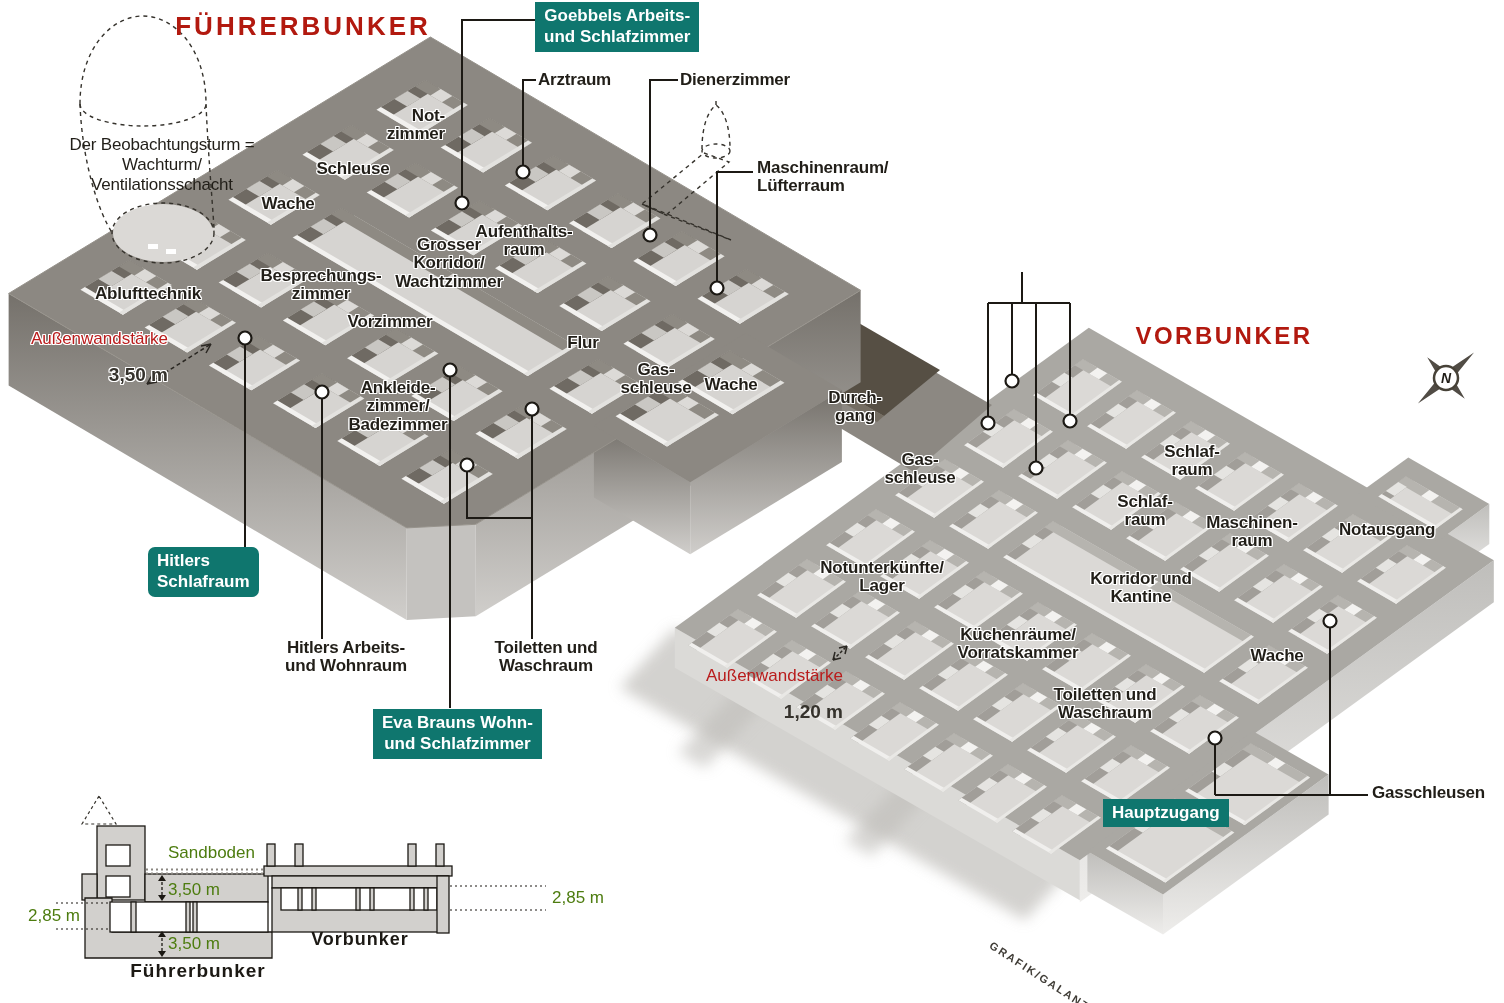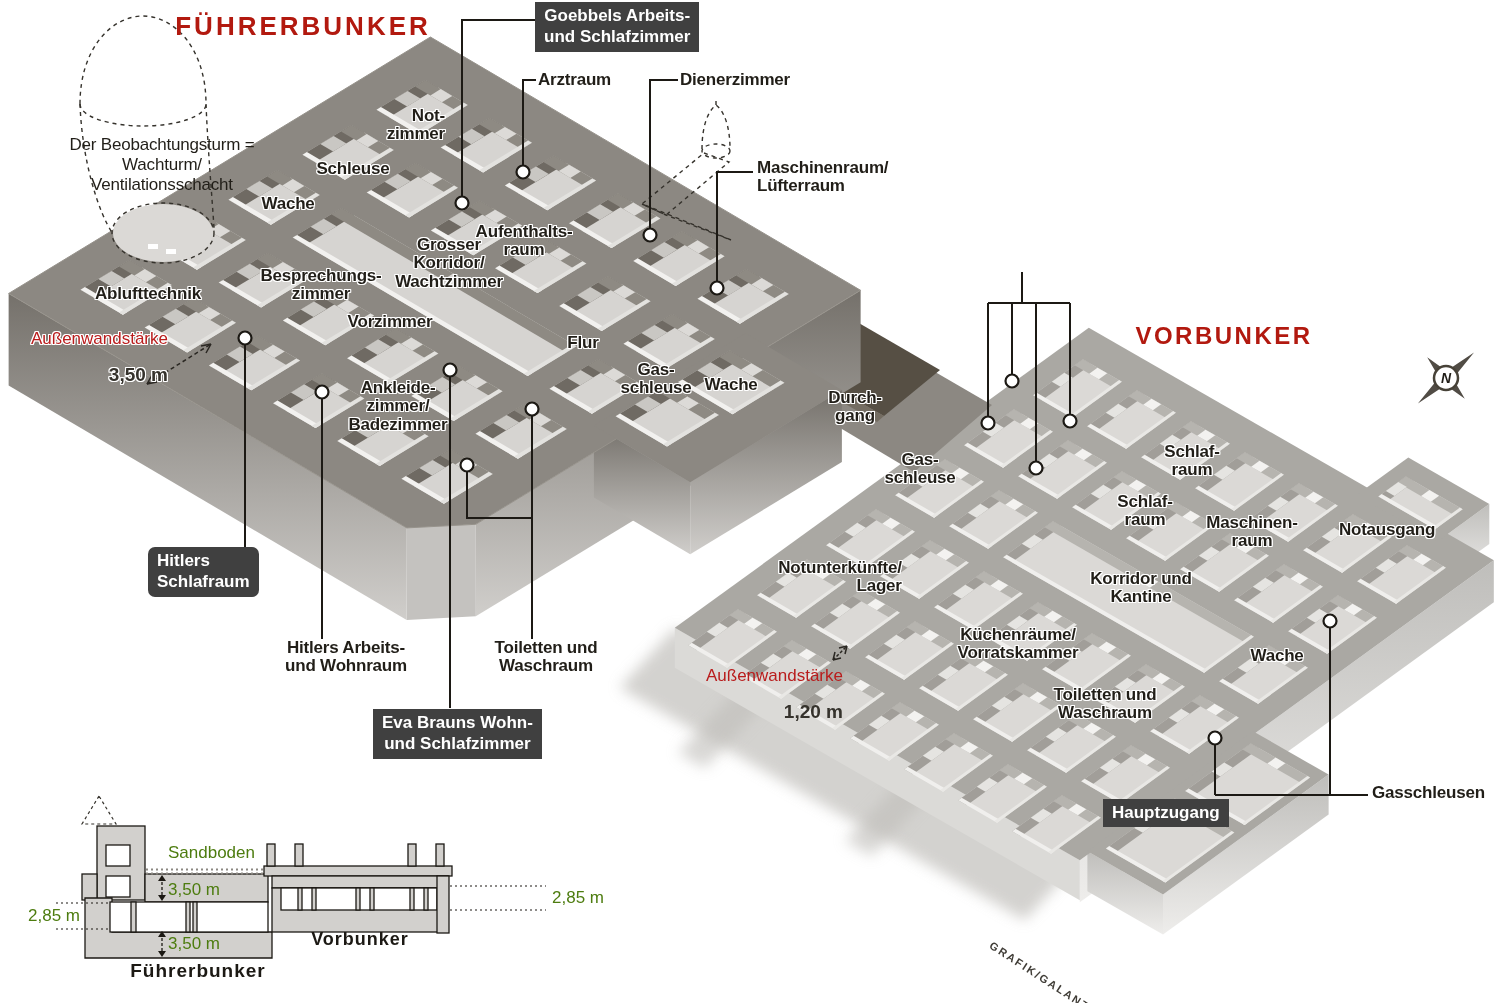--- a/index.html
+++ b/index.html
@@ -8,21 +8,21 @@
   #scene{position:absolute;left:0;top:0;}
   .lbl{position:absolute;font-weight:bold;font-size:17px;line-height:1.08;color:#211e18;
        letter-spacing:-0.2px;white-space:pre-line;}
   .halo{text-shadow:1px 0 0 #fff,-1px 0 0 #fff,0 1px 0 #fff,0 -1px 0 #fff,
         1px 1px 0 #fff,-1px -1px 0 #fff,1px -1px 0 #fff,-1px 1px 0 #fff;}
   .center{text-align:center;transform:translateX(-50%);}
   .rightal{text-align:right;transform:translateX(-100%);}
   .plain{font-weight:normal;}
   .title{position:absolute;font-weight:bold;font-size:26px;color:#b2190f;letter-spacing:3px;
          transform:translateX(-50%);white-space:nowrap;}
-  .bbox{position:absolute;background:#404040;color:#ffffff;font-weight:bold;font-size:17px;
+  .bbox{position:absolute;background:#0f766e;color:#ffffff;font-weight:bold;font-size:17px;
         line-height:1.26;padding:3px 9px 4px 9px;white-space:pre-line;}
   .cs{position:absolute;font-size:17px;color:#4d7c0f;white-space:nowrap;}
   .csb{position:absolute;font-weight:bold;font-size:18px;color:#1c1914;letter-spacing:1px;white-space:nowrap;}
   .wallnote{position:absolute;text-align:right;transform:translateX(-100%);white-space:pre-line;line-height:1.05;}
   .wallnote .w{font-size:17px;color:#b91c1c;}
   .wallnote .v{font-size:19px;font-weight:bold;color:#35322c;}
   #credit{position:absolute;font-size:11px;font-weight:bold;letter-spacing:2px;color:#403d37;
           transform-origin:0 0;transform:rotate(33deg);white-space:nowrap;}
   #compass-n{position:absolute;font-style:italic;font-weight:bold;font-size:14px;color:#211e18;
              transform:translate(-50%,-50%);}
@@ -704,21 +704,21 @@
 
   <div class="lbl halo center" style="left:920px;top:451px;">Gas-
 schleuse</div>
   <div class="lbl halo center" style="left:1192px;top:443px;">Schlaf-
 raum</div>
   <div class="lbl halo center" style="left:1145px;top:493px;">Schlaf-
 raum</div>
   <div class="lbl halo center" style="left:1252px;top:514px;">Maschinen-
 raum</div>
   <div class="lbl halo center" style="left:1387px;top:521px;">Notausgang</div>
-  <div class="lbl halo center" style="left:840px;top:559px;text-align:right;">Notunterkünfte/
+  <div class="lbl halo center" style="left:882px;top:559px;">Notunterkünfte/
 Lager</div>
   <div class="lbl halo center" style="left:1141px;top:570px;">Korridor und
 Kantine</div>
   <div class="lbl halo center" style="left:1018px;top:626px;">Küchenräume/
 Vorratskammer</div>
   <div class="lbl halo center" style="left:1277px;top:647px;">Wache</div>
   <div class="lbl halo center" style="left:1105px;top:686px;">Toiletten und
 Waschraum</div>
   <div class="lbl halo" style="left:1372px;top:784px;">Gasschleusen</div>
   <div class="wallnote" style="left:843px;top:667px;"><span class="w">Außenwandstärke</span><br>

